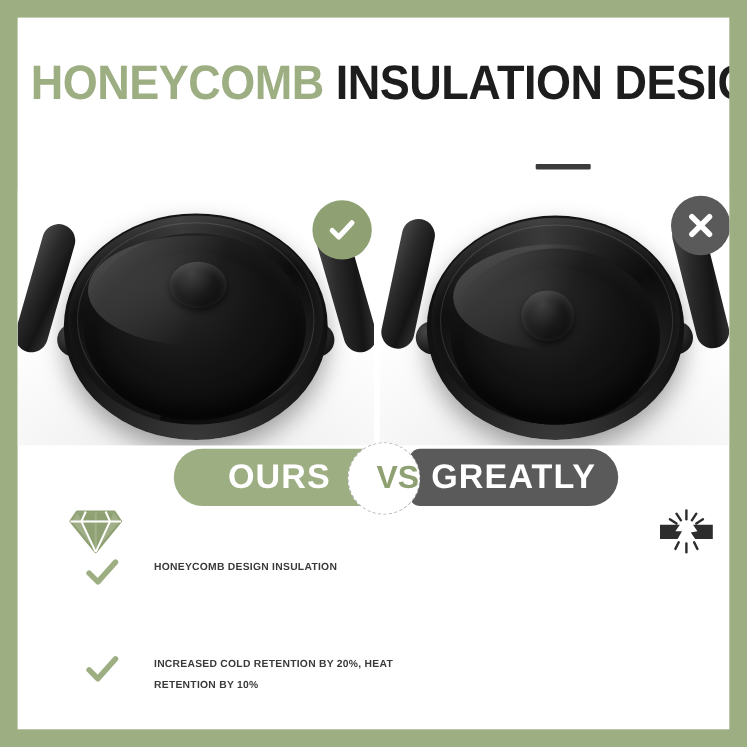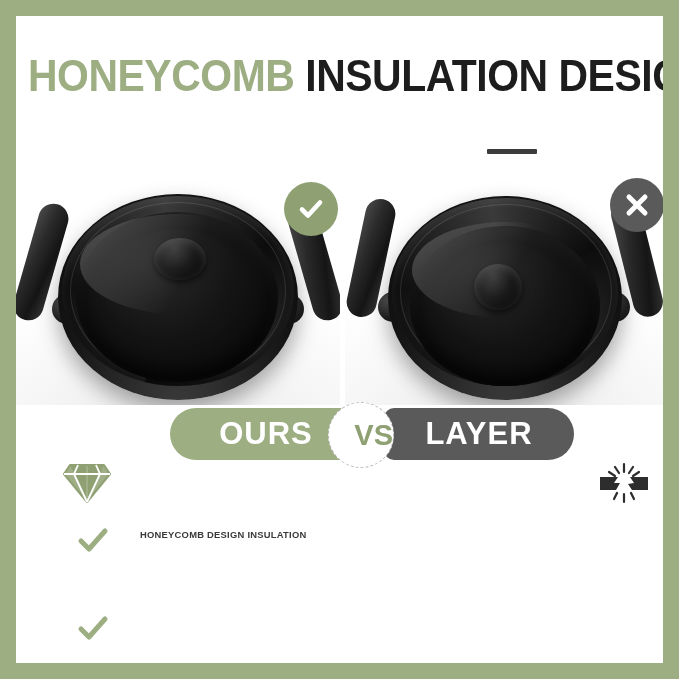--- a/index.html
+++ b/index.html
@@ -127,21 +127,21 @@
   
   .badge{
     position:absolute;
     width:54px;height:54px;border-radius:50%;
     display:flex;align-items:center;justify-content:center;
   }
   #badge-check{background:#8fa173;left:268px;top:166px;}
   #badge-x{background:#5a5a5a;left:594px;top:162px;}
 
   
-  #banner{position:absolute;left:12px;top:392px;width:647px;height:66px;}
+  #banner{position:absolute;left:0;top:392px;width:647px;height:66px;}
   #pill-ours{
     position:absolute;
     left:142px;top:0px;
     width:192px;height:52px;
     background:#9dae82;
     border-radius:26px 10px 10px 26px;
     display:flex;align-items:center;justify-content:center;
   }
   #pill-others{
     position:absolute;
@@ -175,21 +175,21 @@
     font-family:"Liberation Sans",sans-serif;
     letter-spacing:0px;
   }
 
   
   #gem-icon{position:absolute;left:44px;top:444px;}
   #burst-icon{position:absolute;left:580px;top:444px;}
 
   
   .col{position:absolute;}
-  #col-left{left:60px;top:488px;width:300px;margin-top:20px;}
+  #col-left{left:60px;top:488px;width:300px;}
   #col-right{left:334px;top:486px;width:300px;}
 
   .frow{position:relative;min-height:60px;}
   .frow .mark{position:absolute;left:0px;top:0px;width:34px;height:34px;}
   .frow .ftext{
     position:absolute;
     left:64px;top:2px;
     width:228px;
     font-size:9.4px;
     font-weight:bold;
@@ -261,21 +261,21 @@
       <svg width="28" height="28" viewBox="0 0 28 28">
         <path d="M6 6 L22 22 M22 6 L6 22" fill="none" stroke="#ffffff" stroke-width="5" stroke-linecap="round"></path>
       </svg>
     </div>
 
     <div id="banner">
       <div id="pill-ours">
         <span class="pill-text">OURS</span>
       </div>
       <div id="pill-others">
-        <span class="pill-text">LAYER</span>
+        <span class="pill-text">GREATLY</span>
       </div>
       <div id="vs-circle">
         <span id="vs-text">VS</span>
       </div>
     </div>
 
     <svg id="gem-icon" width="54" height="46" viewBox="0 0 54 46">
       <g fill="#8fa173">
         <path d="M10 5 L44 5 L27 42 Z"></path>
       </g>
@@ -321,18 +321,19 @@
           </svg>
         </span>
         <span class="ftext">HONEYCOMB DESIGN INSULATION</span>
       </div>
       <div class="frow" id="row-l2" style="margin-top:28px;">
         <span class="mark">
           <svg width="34" height="34" viewBox="0 0 34 34">
             <path d="M5 17 L13 25 L29 7" fill="none" stroke="#9dae82" stroke-width="5" stroke-linecap="round" stroke-linejoin="round"></path>
           </svg>
         </span>
+        <span class="ftext">INCREASED COLD RETENTION BY 20%, HEAT RETENTION BY 10%</span>
       </div>
     </div>
 
 
   </div>
 </div>
 
 </body></html>

